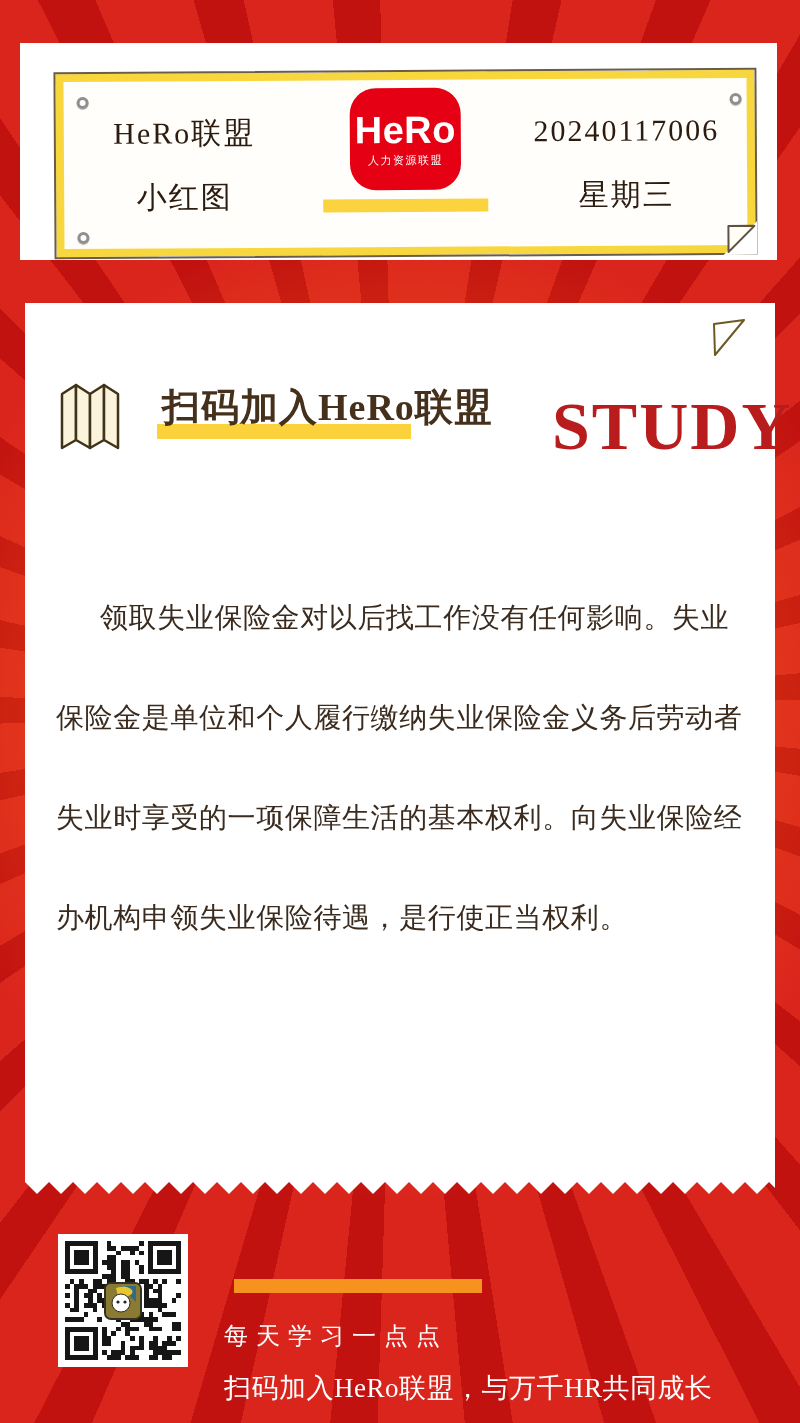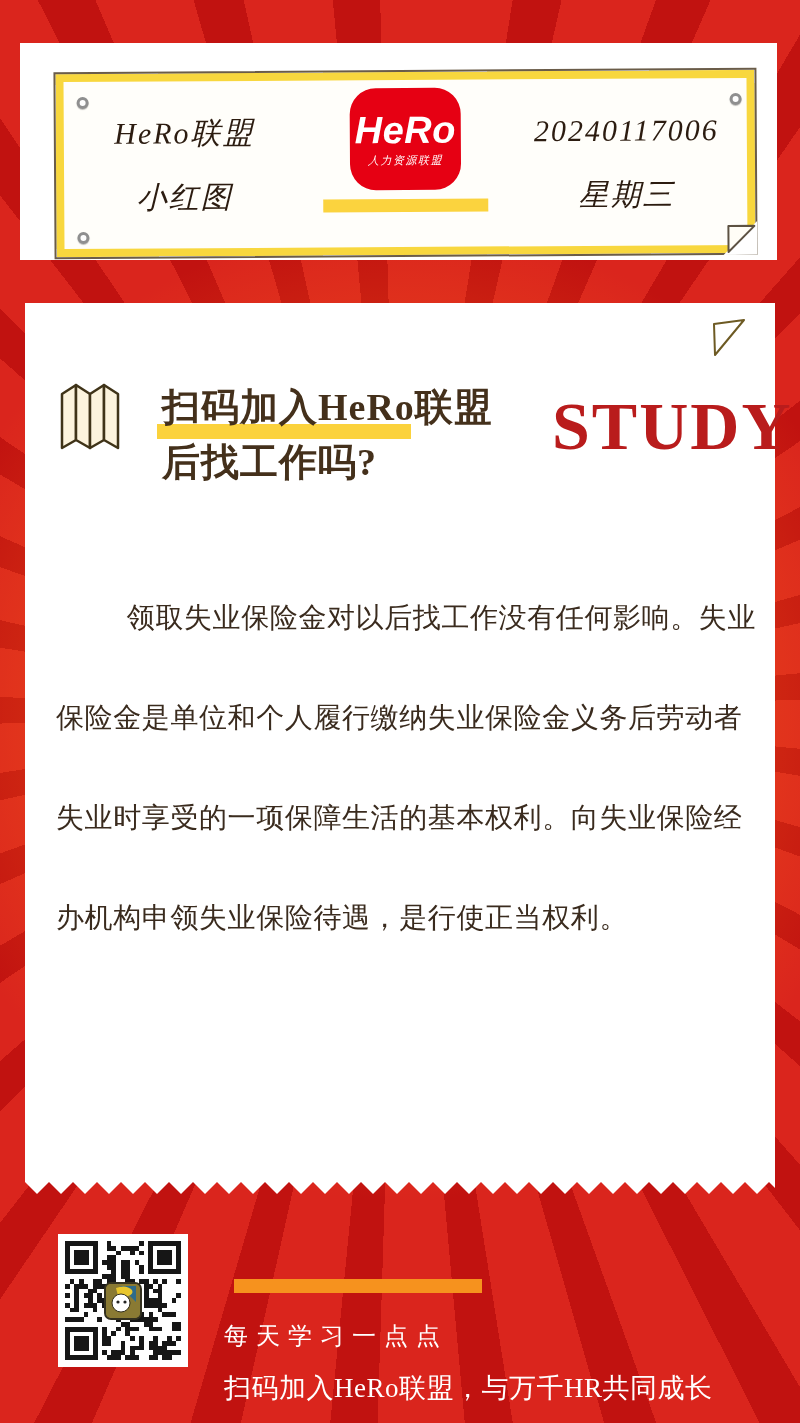--- a/index.html
+++ b/index.html
@@ -6,21 +6,21 @@
   html,body { background:#7a0d0a; }
   .page {
     position:relative; width:800px; height:1423px; margin:0 auto; overflow:hidden;
     font-family:"Liberation Serif","DejaVu Serif",serif;
     background-color:#d8231c;
     background-image:
       radial-gradient(circle at 400px 711px, rgba(255,120,28,.55) 0%, rgba(255,110,25,.30) 40%, rgba(255,110,25,0) 60%),
       repeating-conic-gradient(from 2deg at 400px 711px, #da251d 0deg 7deg, #c11210 7deg 10.8deg);
   }
   
-  .header-band { position:absolute; left:20px; top:43px; width:757px; height:217px; background:#ffffff;font-style:italic; }
+  .header-band { position:absolute; left:20px; top:43px; width:757px; height:217px; background:#ffffff; }
   .ticket {
     position:absolute; left:34px; top:27px; width:703px; height:187px;
     background:#fffefa; border:2px solid #6a5c49;
     box-shadow: inset 0 0 0 8px #f8d73e;
     transform:rotate(-0.35deg);
     display:flex; align-items:stretch;
   }
   .screw {
     position:absolute; width:12px; height:12px; border-radius:50%;
     border:3px solid #8f8f8f; background:#fdfdfd; box-shadow:0 1px 1px rgba(0,0,0,.25);
@@ -49,21 +49,21 @@
   .article-title { position:relative; font-size:38px; font-weight:bold; color:#44301b; line-height:55px; letter-spacing:1px; white-space:nowrap; }
   .title-hl { position:absolute; left:-5px; top:44px; width:254px; height:15px; background:#fbd23c; z-index:0; }
   .title-line { position:relative; z-index:1; }
   .watermark {
     position:absolute; left:527px; top:84px;
     font-family:Liberation Serif, serif;
     font-size:68px; font-weight:bold; letter-spacing:2px; color:#b91c1c; white-space:nowrap;
   }
   .article-body { position:absolute; left:31px; top:296px; width:700px; color:#3a2b1e; }
   .body-line { font-size:28px; line-height:38px; height:38px; margin-bottom:62px; letter-spacing:0.6px; white-space:nowrap; }
-  .body-line.indent { padding-left:44px;text-align:right; }
+  .body-line.indent { padding-left:44px; }
   
   .qr-box { position:absolute; left:58px; top:1234px; width:130px; height:133px; background:#ffffff; padding:7px; }
   .qr-modules { position:relative; width:100%; height:100%; display:grid; grid-template-columns:repeat(25,1fr); grid-template-rows:repeat(25,1fr); }
   .qr-modules div.on { background:#161616; }
   .qr-finder { position:absolute; width:33px; height:33px; background:#fff; border:5px solid #161616; display:flex; align-items:center; justify-content:center; }
   .qr-finder::after { content:""; width:15px; height:15px; background:#161616; }
   .qr-finder.tl { left:7px; top:7px; } .qr-finder.tr { right:7px; top:7px; } .qr-finder.bl { left:7px; bottom:7px; }
   .qr-avatar {
     position:absolute; left:50%; top:50%; transform:translate(-50%,-50%);
     width:38px; height:38px; background:#857536; border:2px solid #33301f; border-radius:7px; overflow:hidden;
@@ -123,21 +123,20 @@
           <path d="M4 14 L18 5 L18 60 L4 68 Z"></path>
           <path d="M18 5 L32 14 L32 68 L18 60 Z"></path>
           <path d="M32 14 L46 5 L46 60 L32 68 Z"></path>
           <path d="M46 5 L60 14 L60 68 L46 60 Z"></path>
         </g>
       </svg>
       <div class="title-block">
         <div class="title-hl"></div>
         <div class="article-title">
           <div class="title-line">扫码加入HeRo联盟</div>
-          <div class="title-line">后找工作吗?</div>
         </div>
       </div>
     </div>
 
     <div class="article-body">
       <div class="body-line indent">领取失业保险金对以后找工作没有任何影响。失业</div>
       <div class="body-line">保险金是单位和个人履行缴纳失业保险金义务后劳动者</div>
       <div class="body-line">失业时享受的一项保障生活的基本权利。向失业保险经</div>
       <div class="body-line">办机构申领失业保险待遇，是行使正当权利。</div>
     </div>

